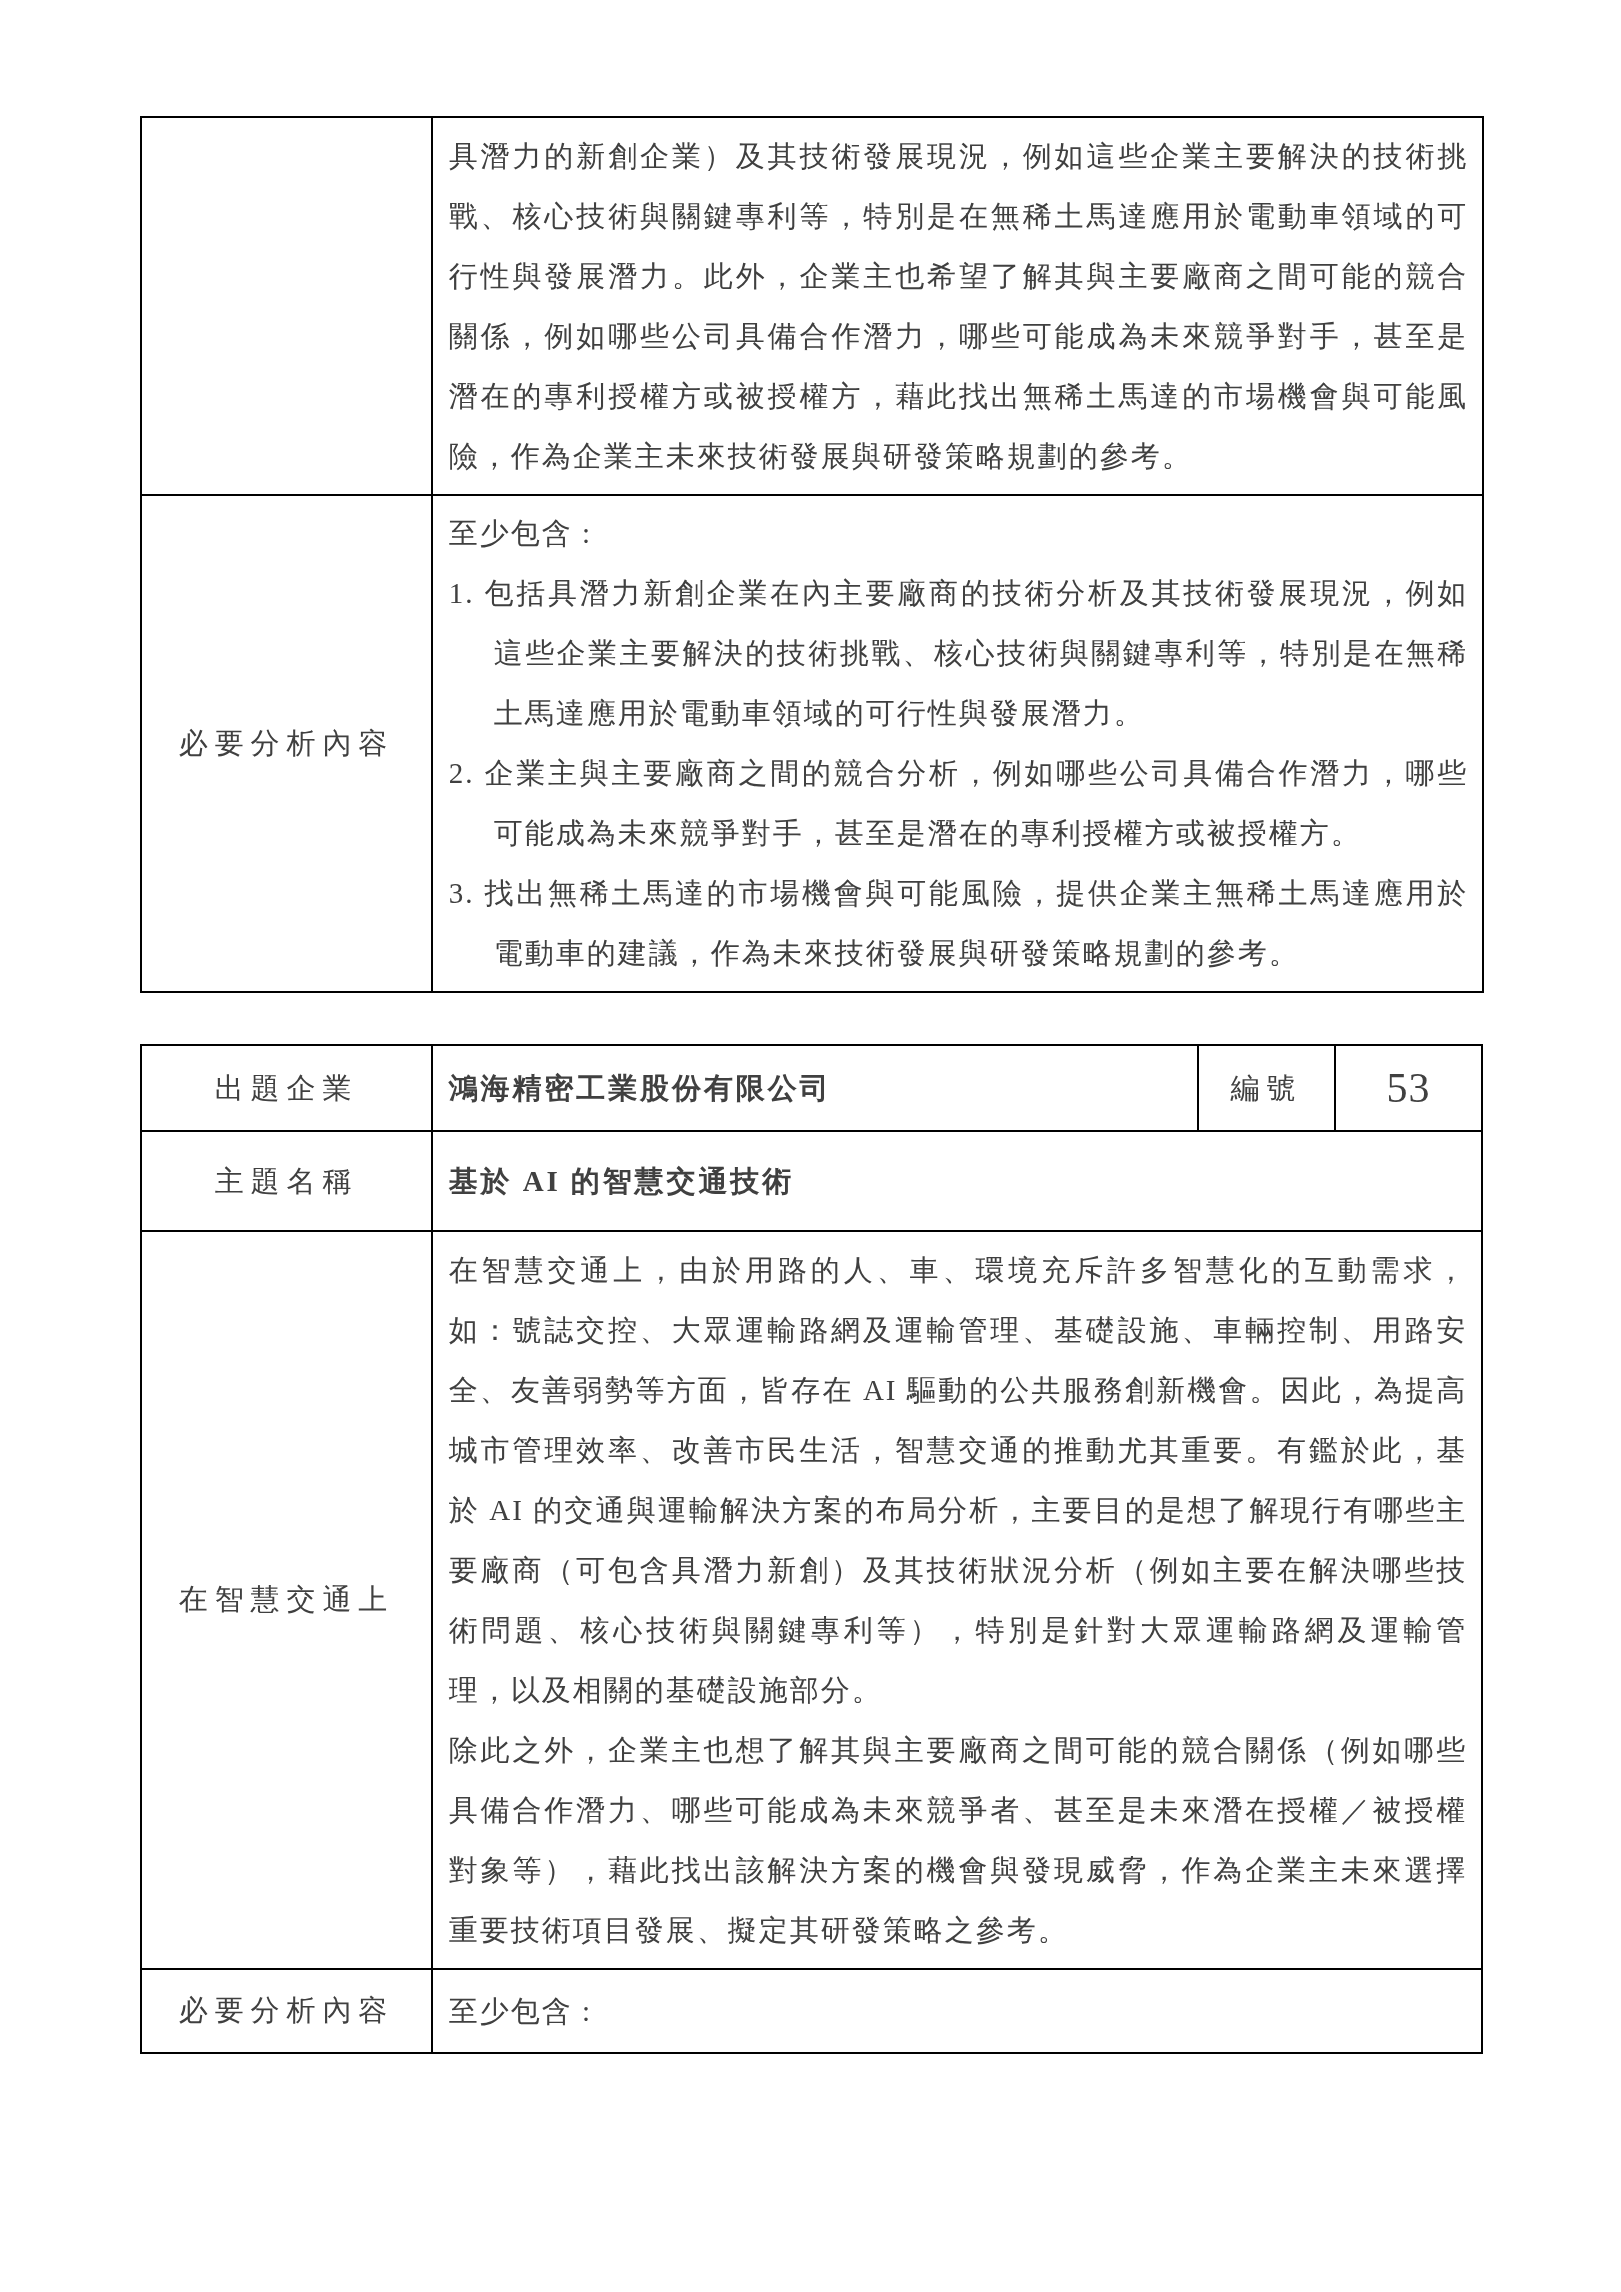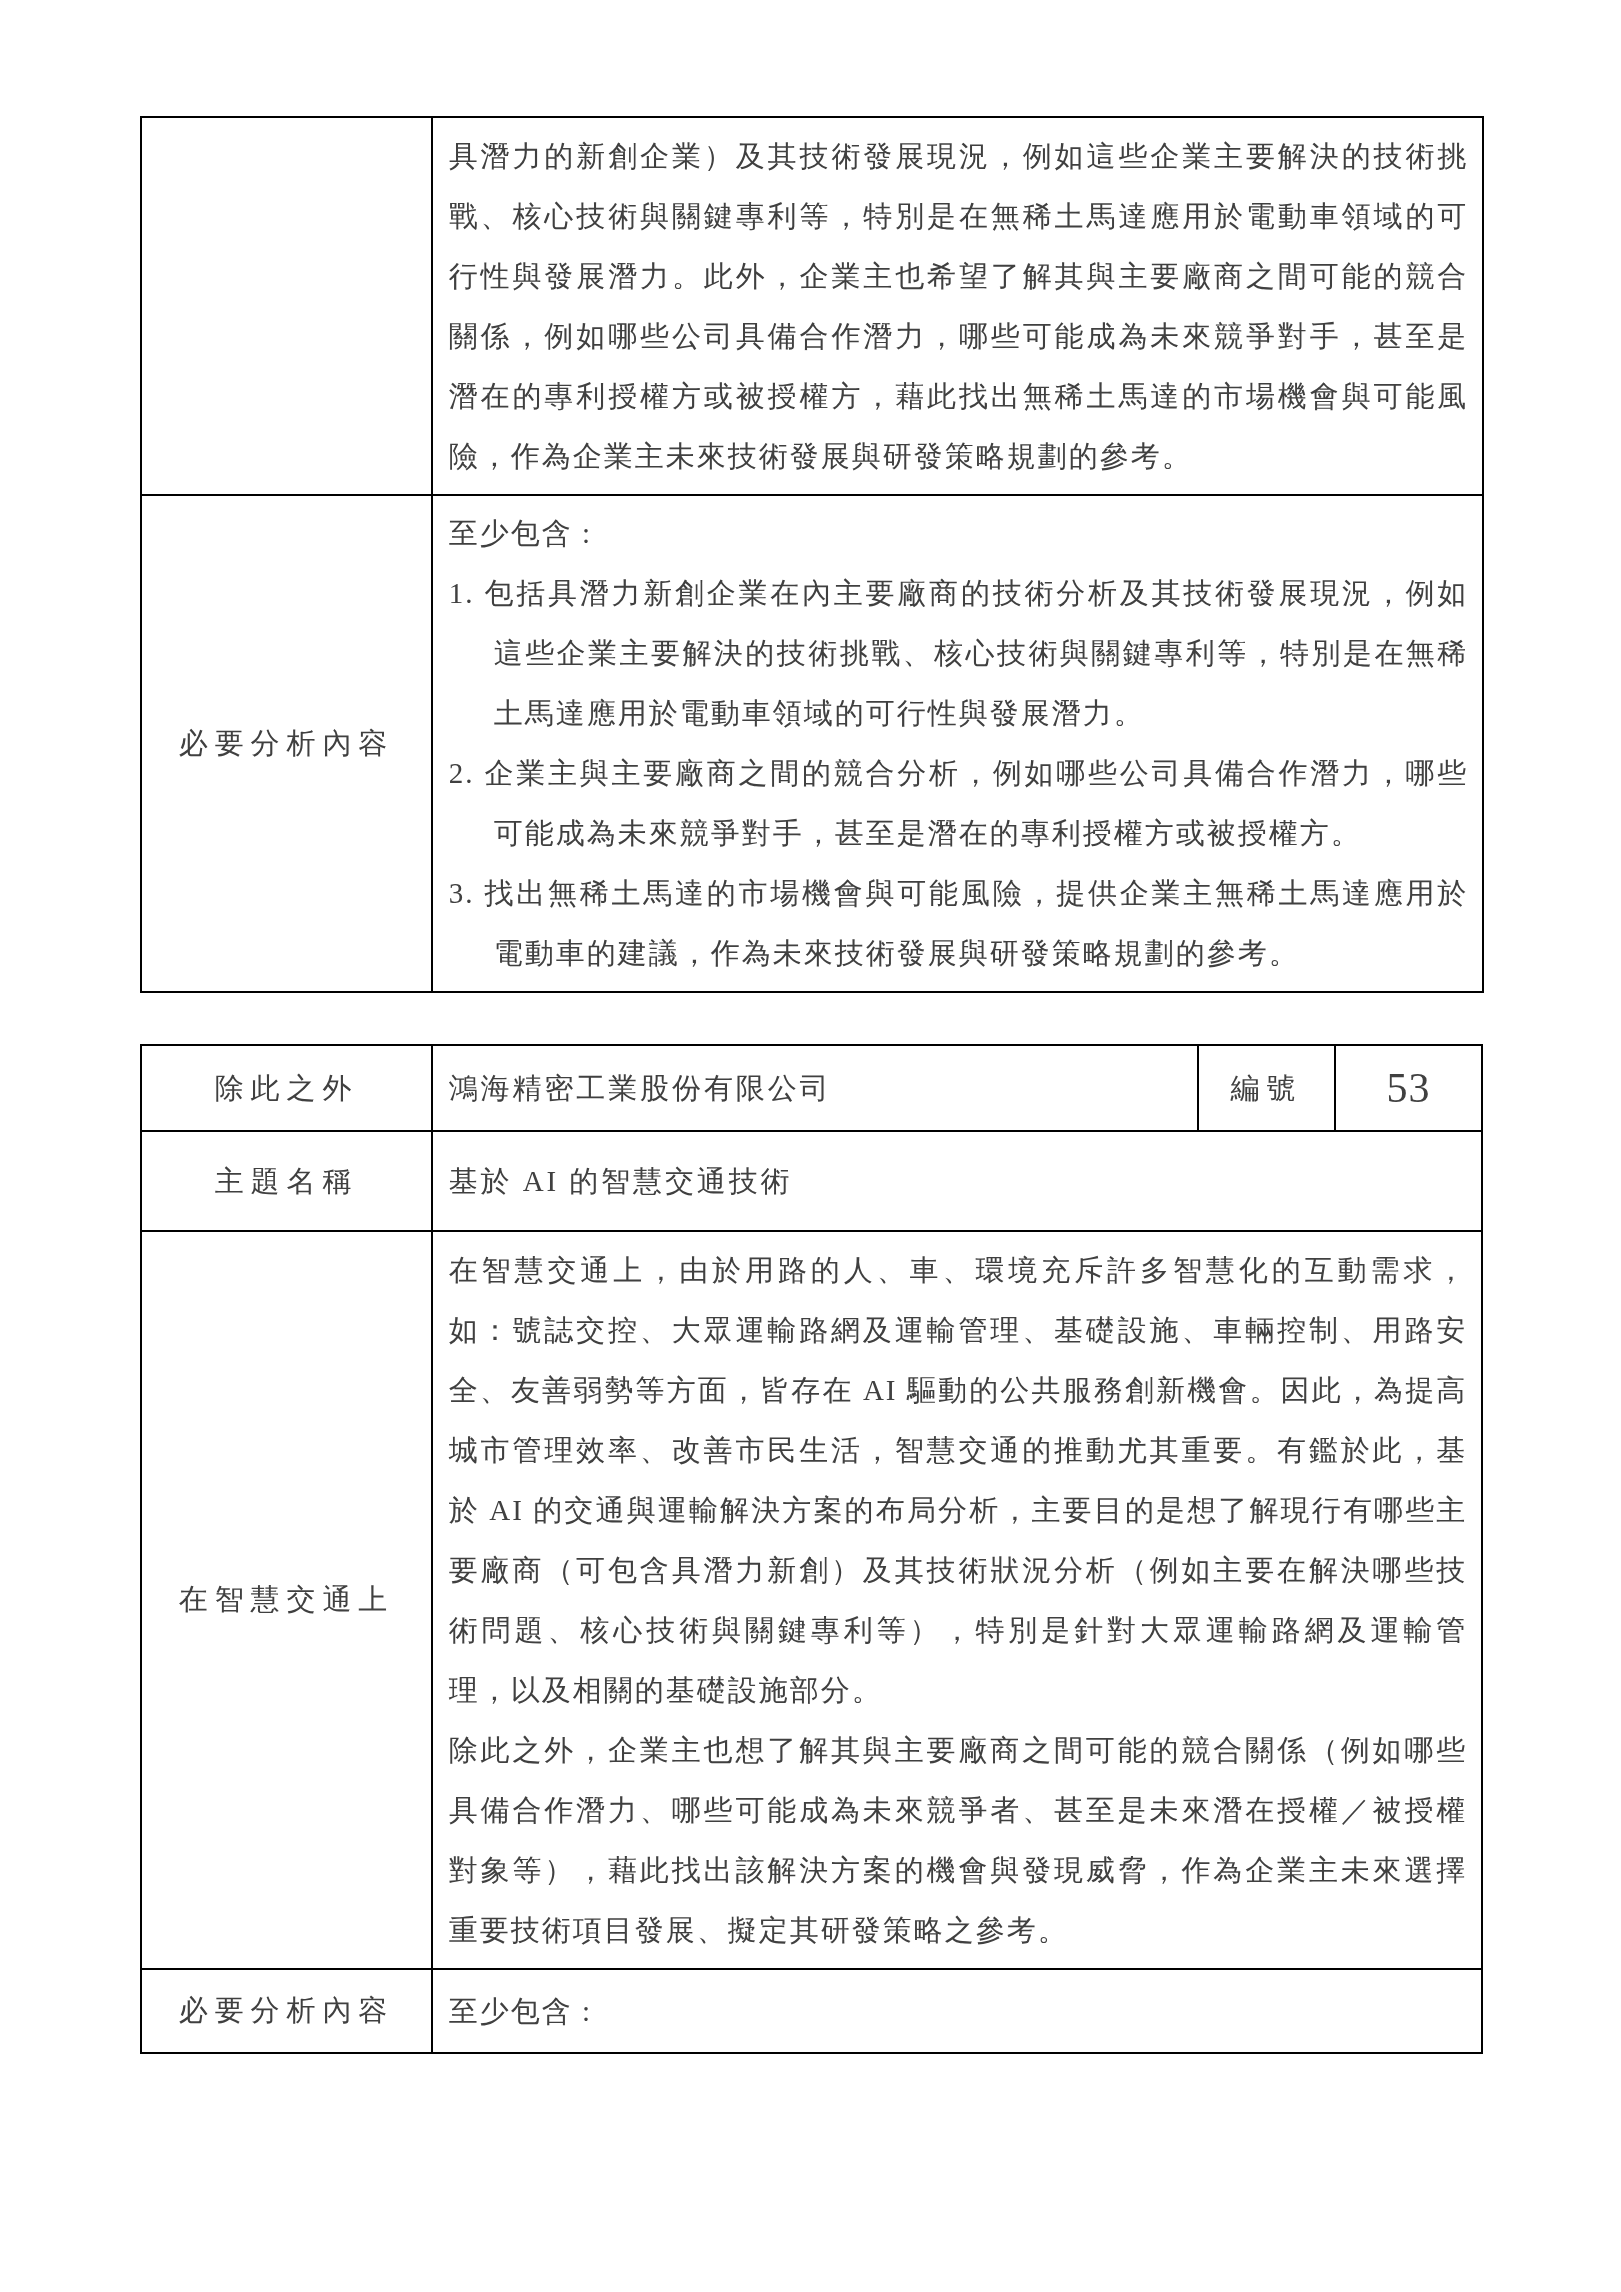--- a/index.html
+++ b/index.html
@@ -43,21 +43,21 @@
     text-align:justify;
     letter-spacing:2px;
   }
   .intro-line{letter-spacing:2px;}
   .list-item{
     text-align:justify;
     letter-spacing:2px;
     padding-left:45px;
     text-indent:-45px;
   }
-  .single-line{letter-spacing:2.9px;white-space:nowrap;}
+  .single-line{letter-spacing:2.9px;white-space:nowrap;font-weight:bold;}
   .num-cell{
     text-align:center;
     vertical-align:middle;
     font-size:42px;
     letter-spacing:1px;
   }
   .t1r1{height:364px;}
   .t1r2{height:484px;}
   .t2r1{height:86px;}
   .t2r2{height:100px;}
@@ -103,21 +103,21 @@
 
   <table class="tbl tbl2">
     <colgroup>
       <col style="width:291px">
         <col style="width:766px">
       <col style="width:137px">
         <col style="width:147px">
     </colgroup>
     <tbody>
         <tr class="t2r1">
-      <td class="label-cell">除此之外</td>
+      <td class="label-cell">出題企業</td>
       <td class="content-cell">
         <div class="single-line">鴻海精密工業股份有限公司</div>
       </td>
       <td class="label-cell">編號</td>
       <td class="num-cell">53</td>
     </tr>
     <tr class="t2r2">
       <td class="label-cell">主題名稱</td>
       <td class="content-cell" colspan="3">
         <div class="single-line">基於 AI 的智慧交通技術</div>

